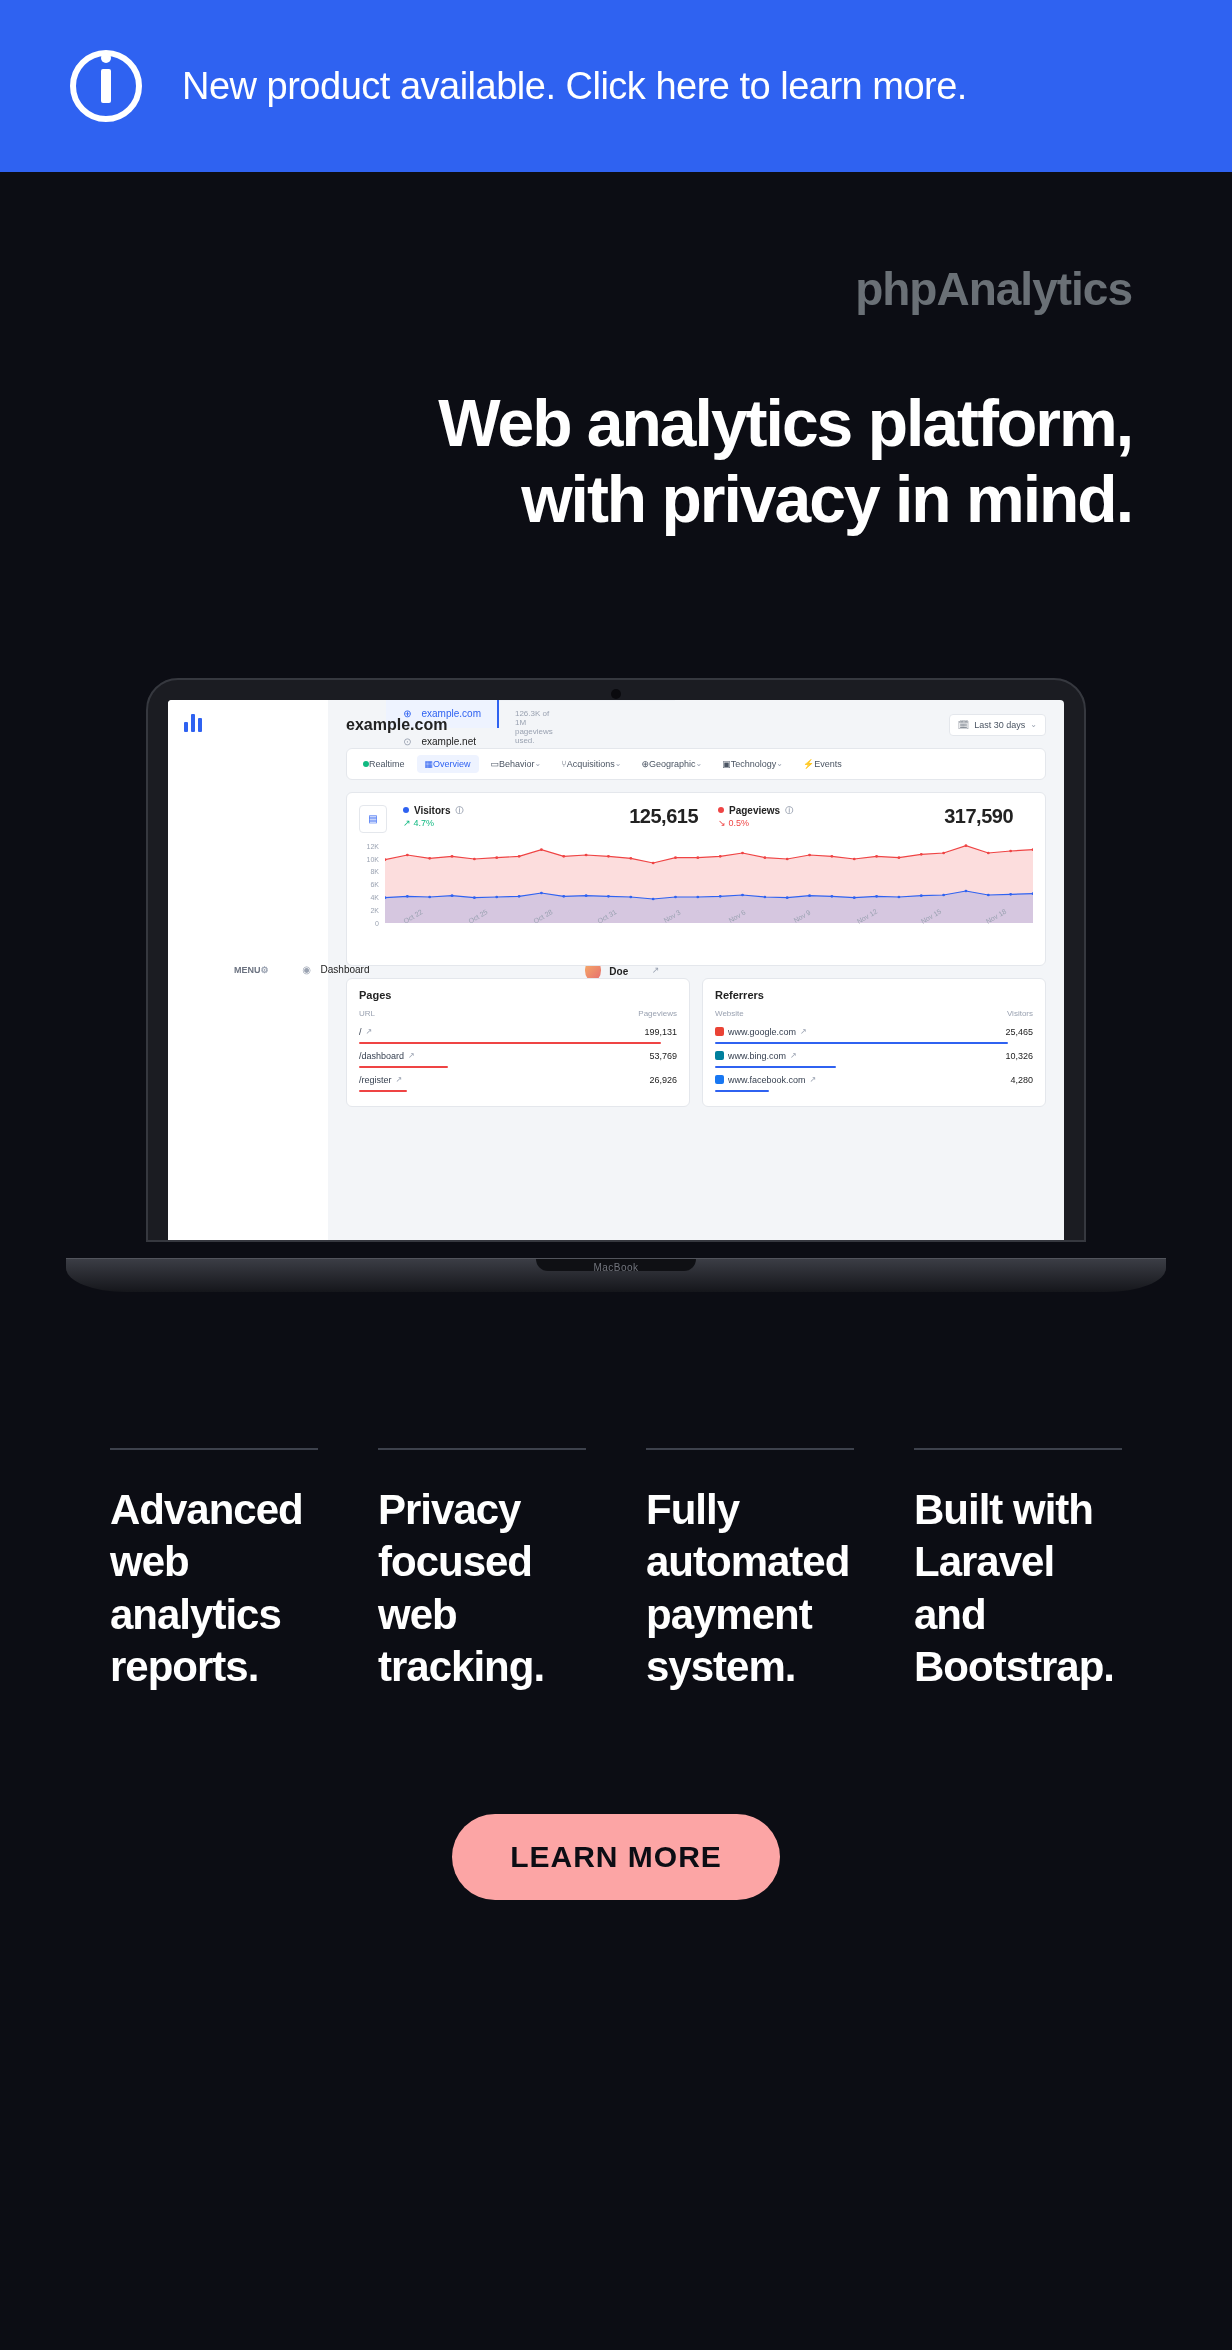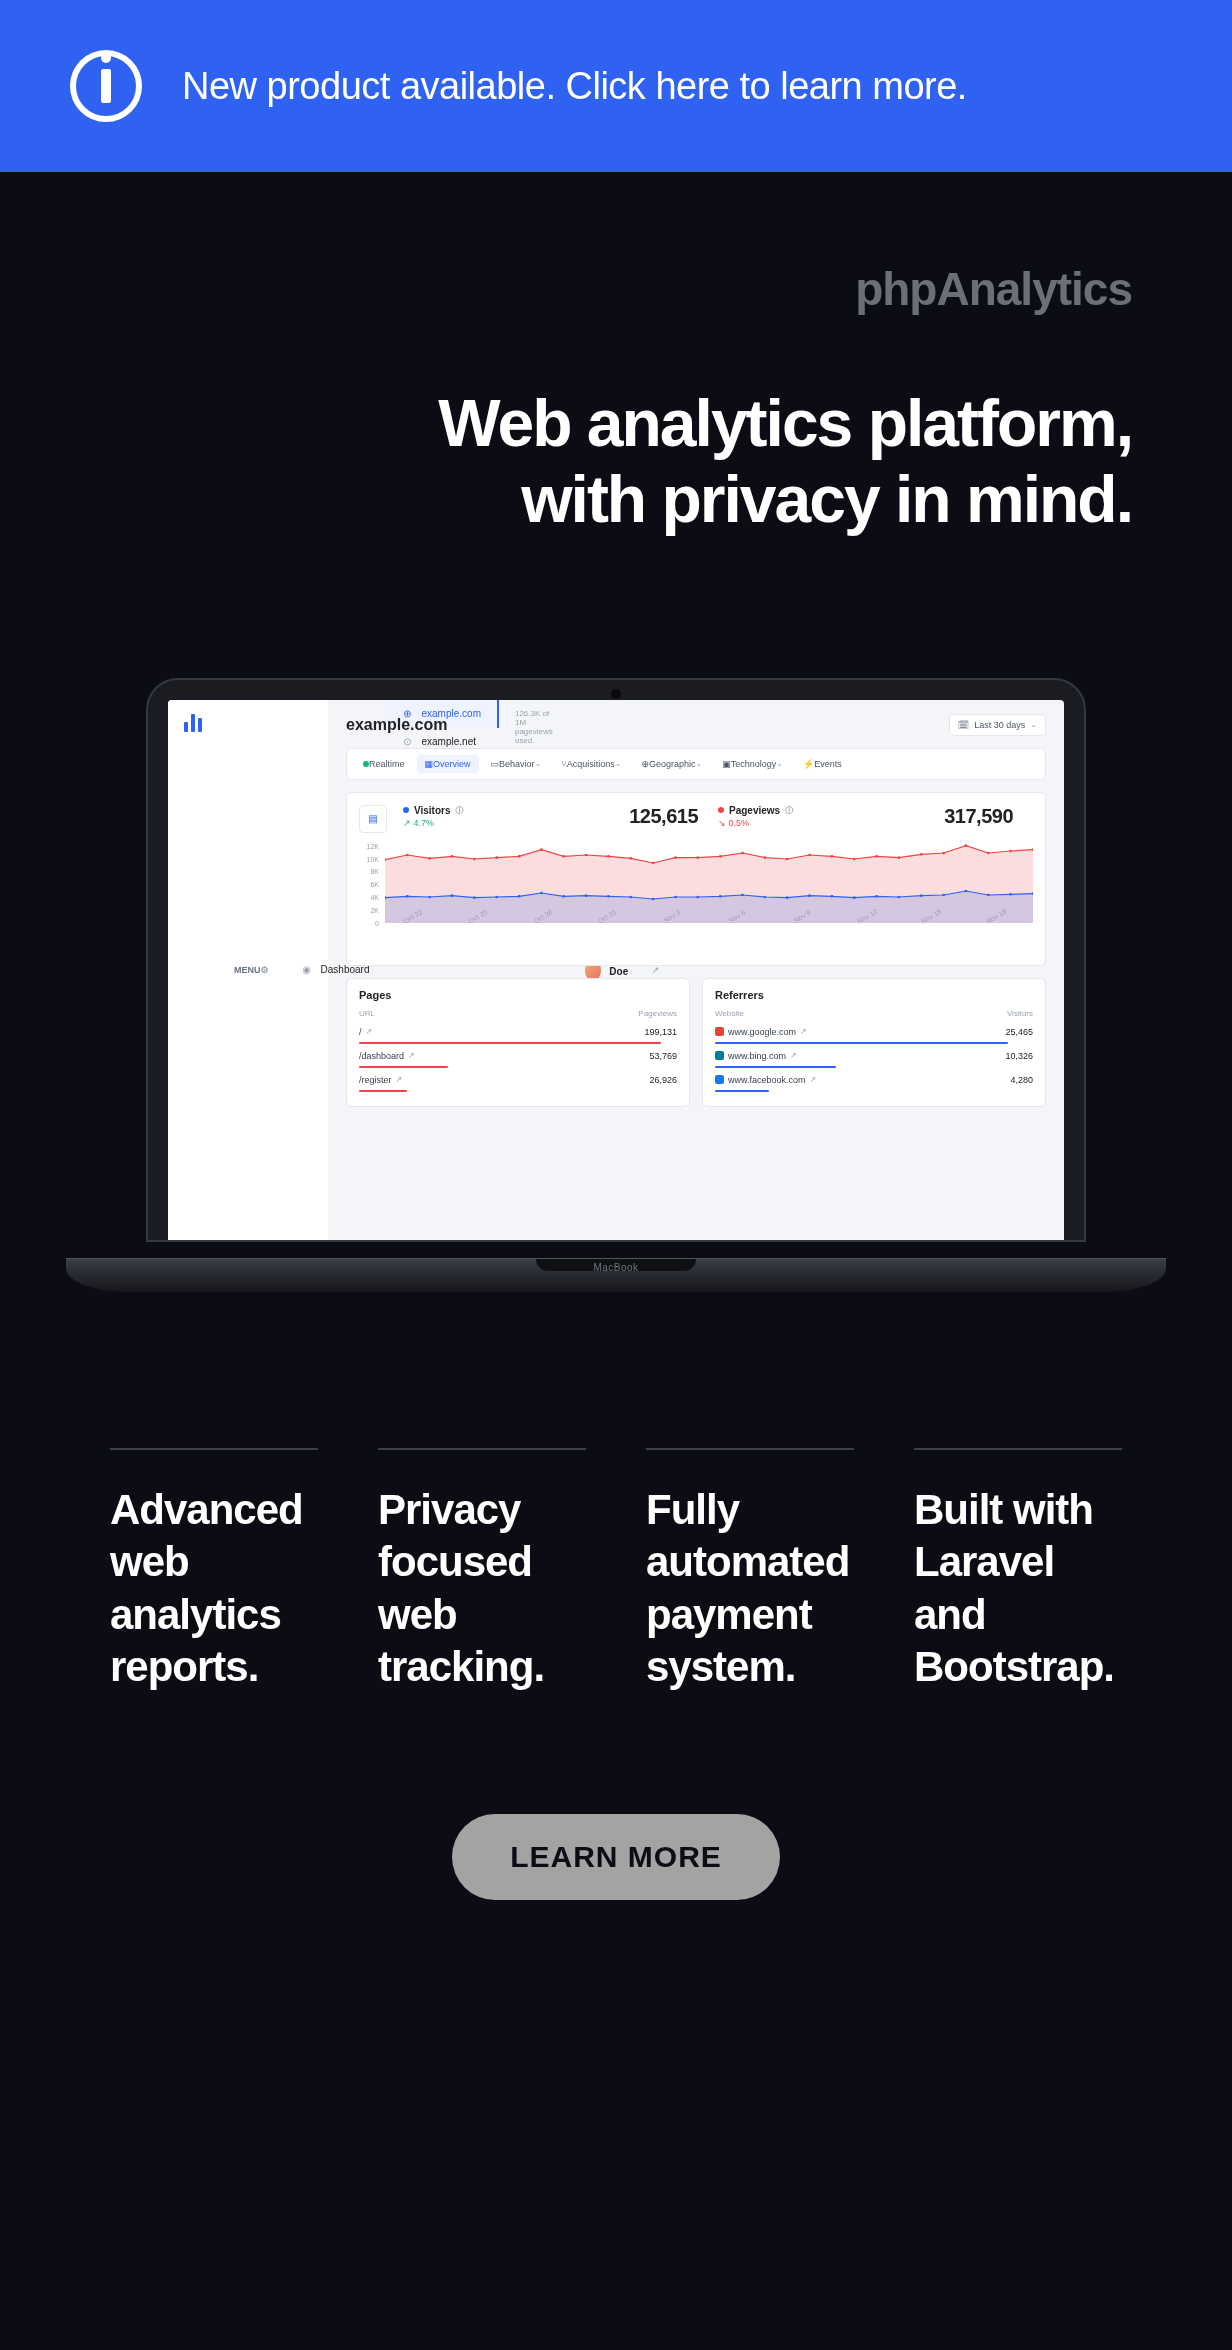--- a/index.html
+++ b/index.html
@@ -99,21 +99,21 @@
     border-top:1px solid #52545c;
   }
   .laptop-base::before {
     content:""; position:absolute; top:0; width:160px; height:12px; background:#0f1014; border-radius:0 0 12px 12px;
   }
   .macbook-label { font-size:10px; color:#71747c; position:relative; top:3px; letter-spacing:0.5px;}
 
   .features { display:grid; grid-template-columns:1fr 1fr 1fr 1fr; gap: 90px 60px; padding: 140px 110px 80px; }
   .feature { border-top:2px solid #3d414c; padding-top:34px; font-size:42px; font-weight:600; line-height:1.25; letter-spacing:-1px;}
   .cta-row { display:flex; justify-content:center; padding: 40px 0 90px;}
-  .cta { background:#a3a3a3; color:#0c0d14; font-weight:800; font-size:30px; letter-spacing:1px; padding: 26px 58px; border-radius:999px; border:none; cursor:pointer;}
+  .cta { background:#fca5a5; color:#0c0d14; font-weight:800; font-size:30px; letter-spacing:1px; padding: 26px 58px; border-radius:999px; border:none; cursor:pointer;}
 </style>
 </head>
 <body>
 
 <div class="banner">
   <div class="info-icon">
       <div class="i"></div>
     </div>
   <div class="banner-text">New product available. Click here to learn more.</div>
 </div>

